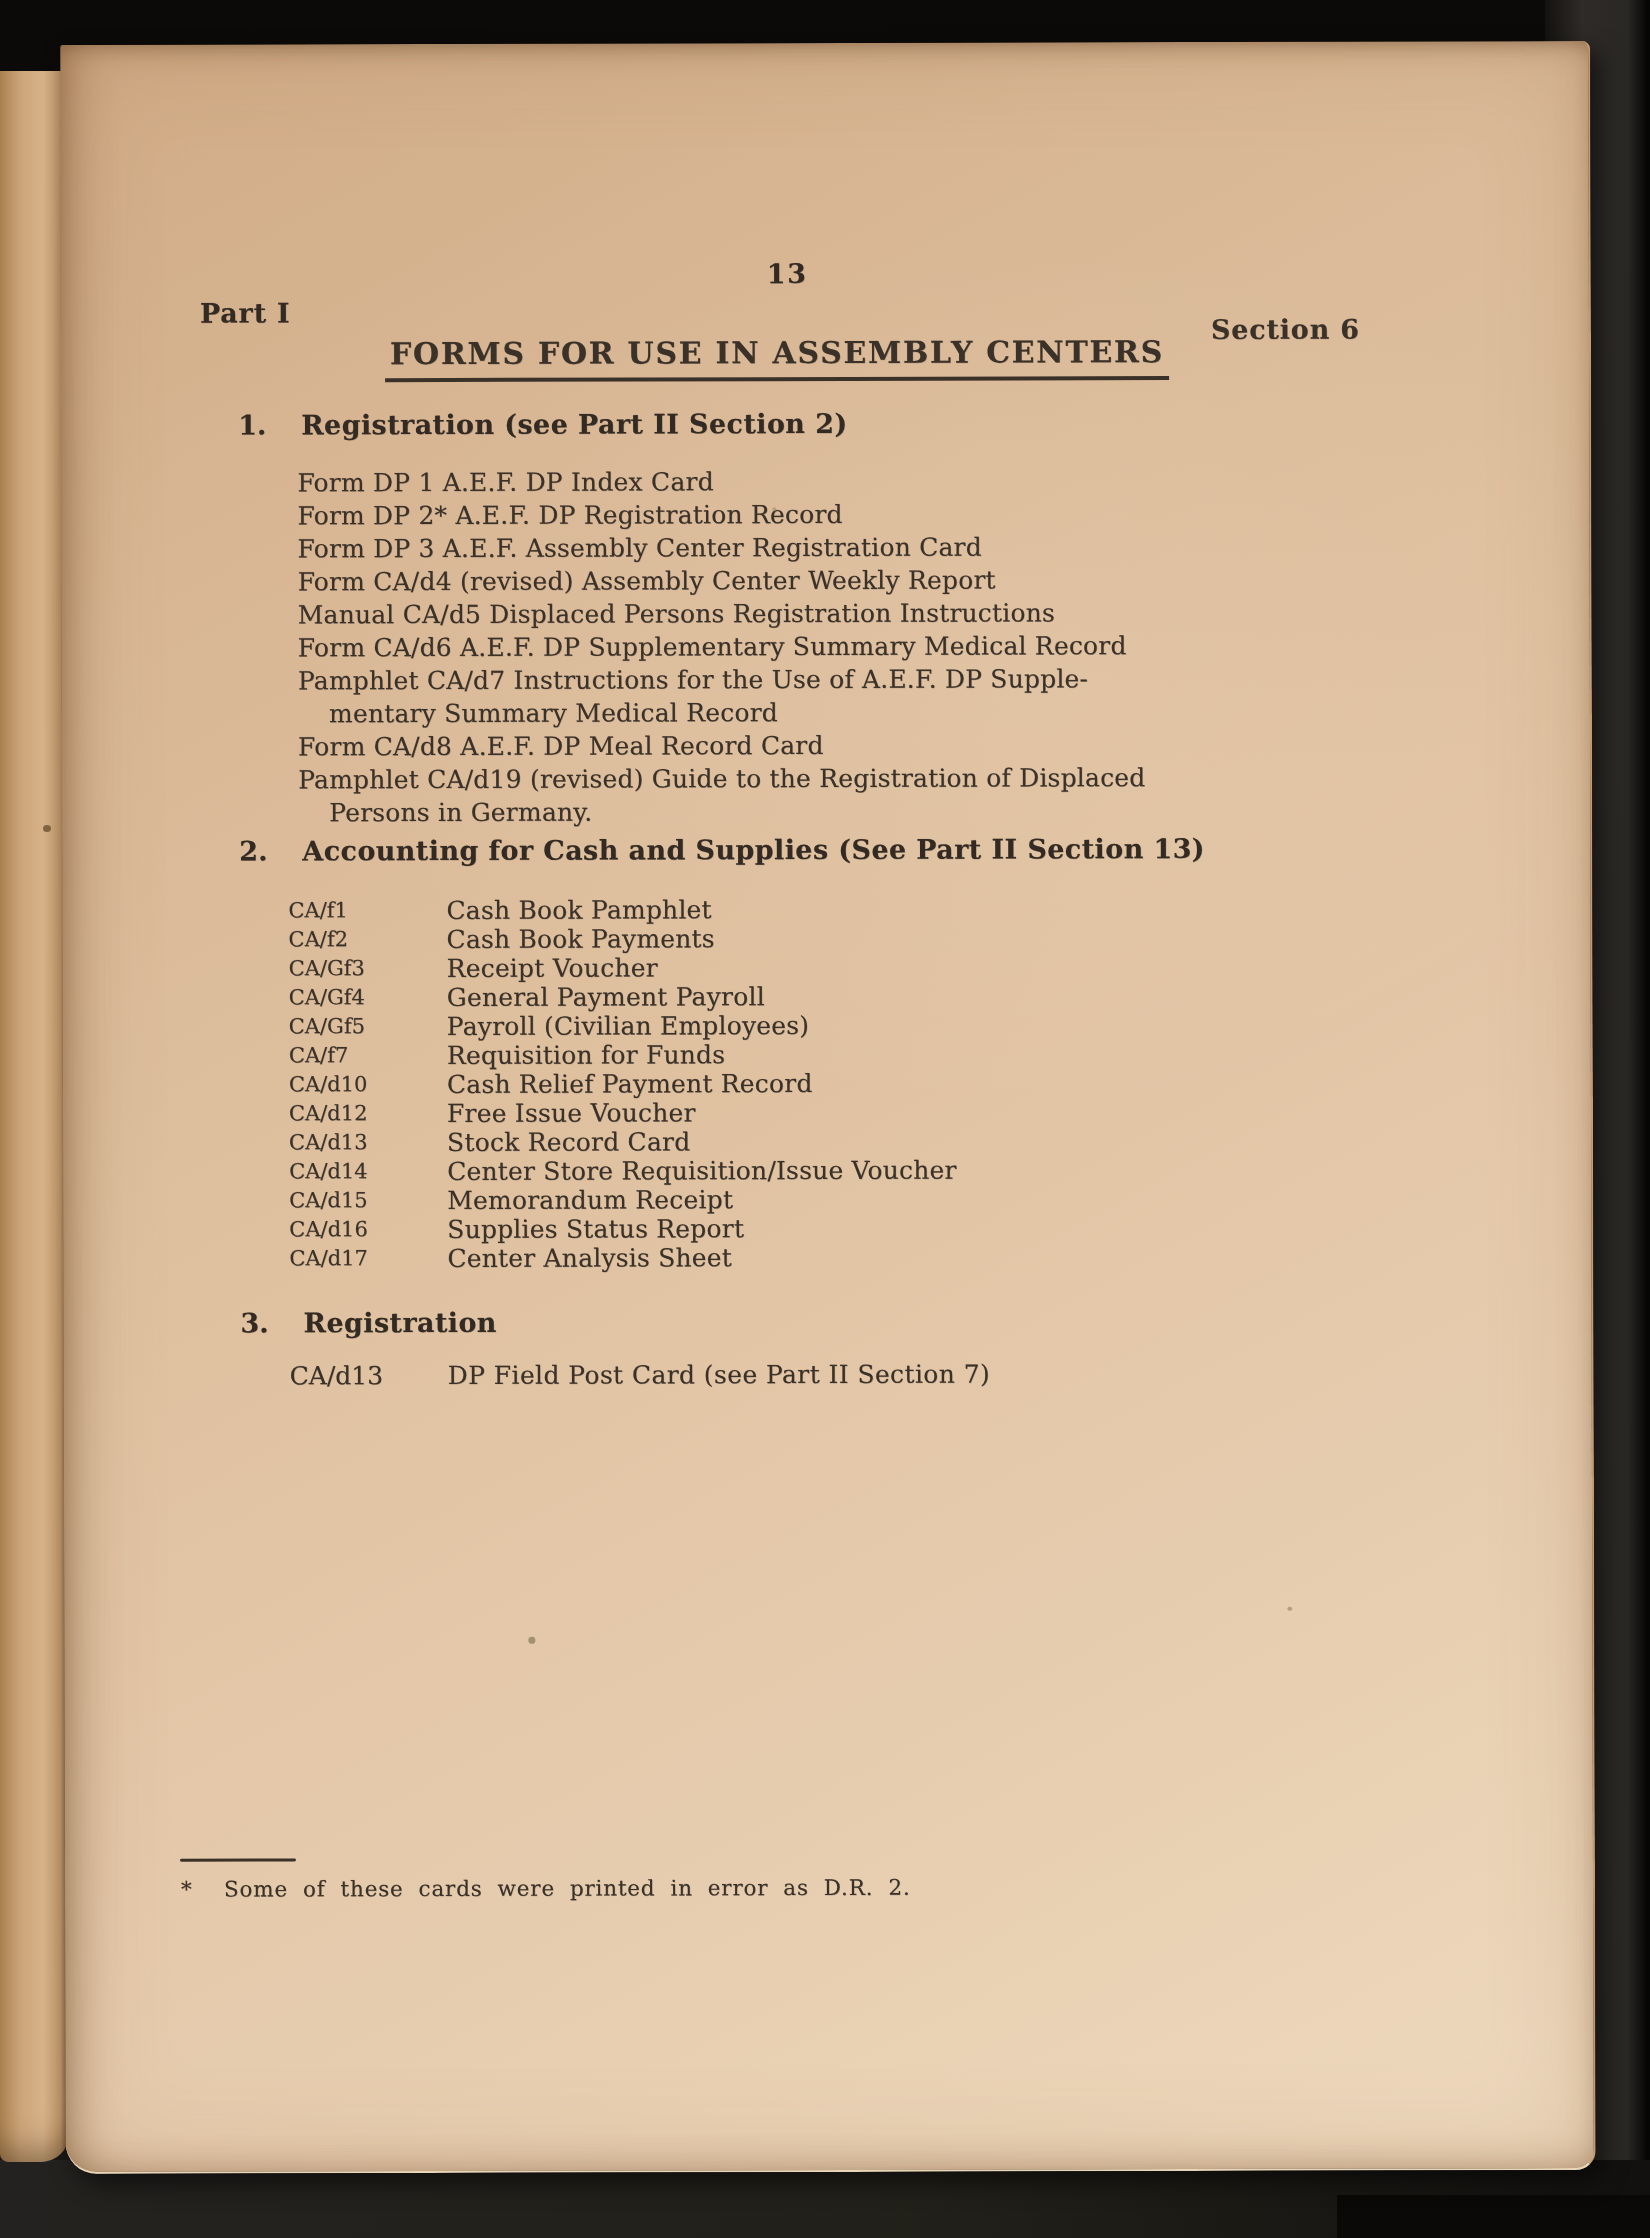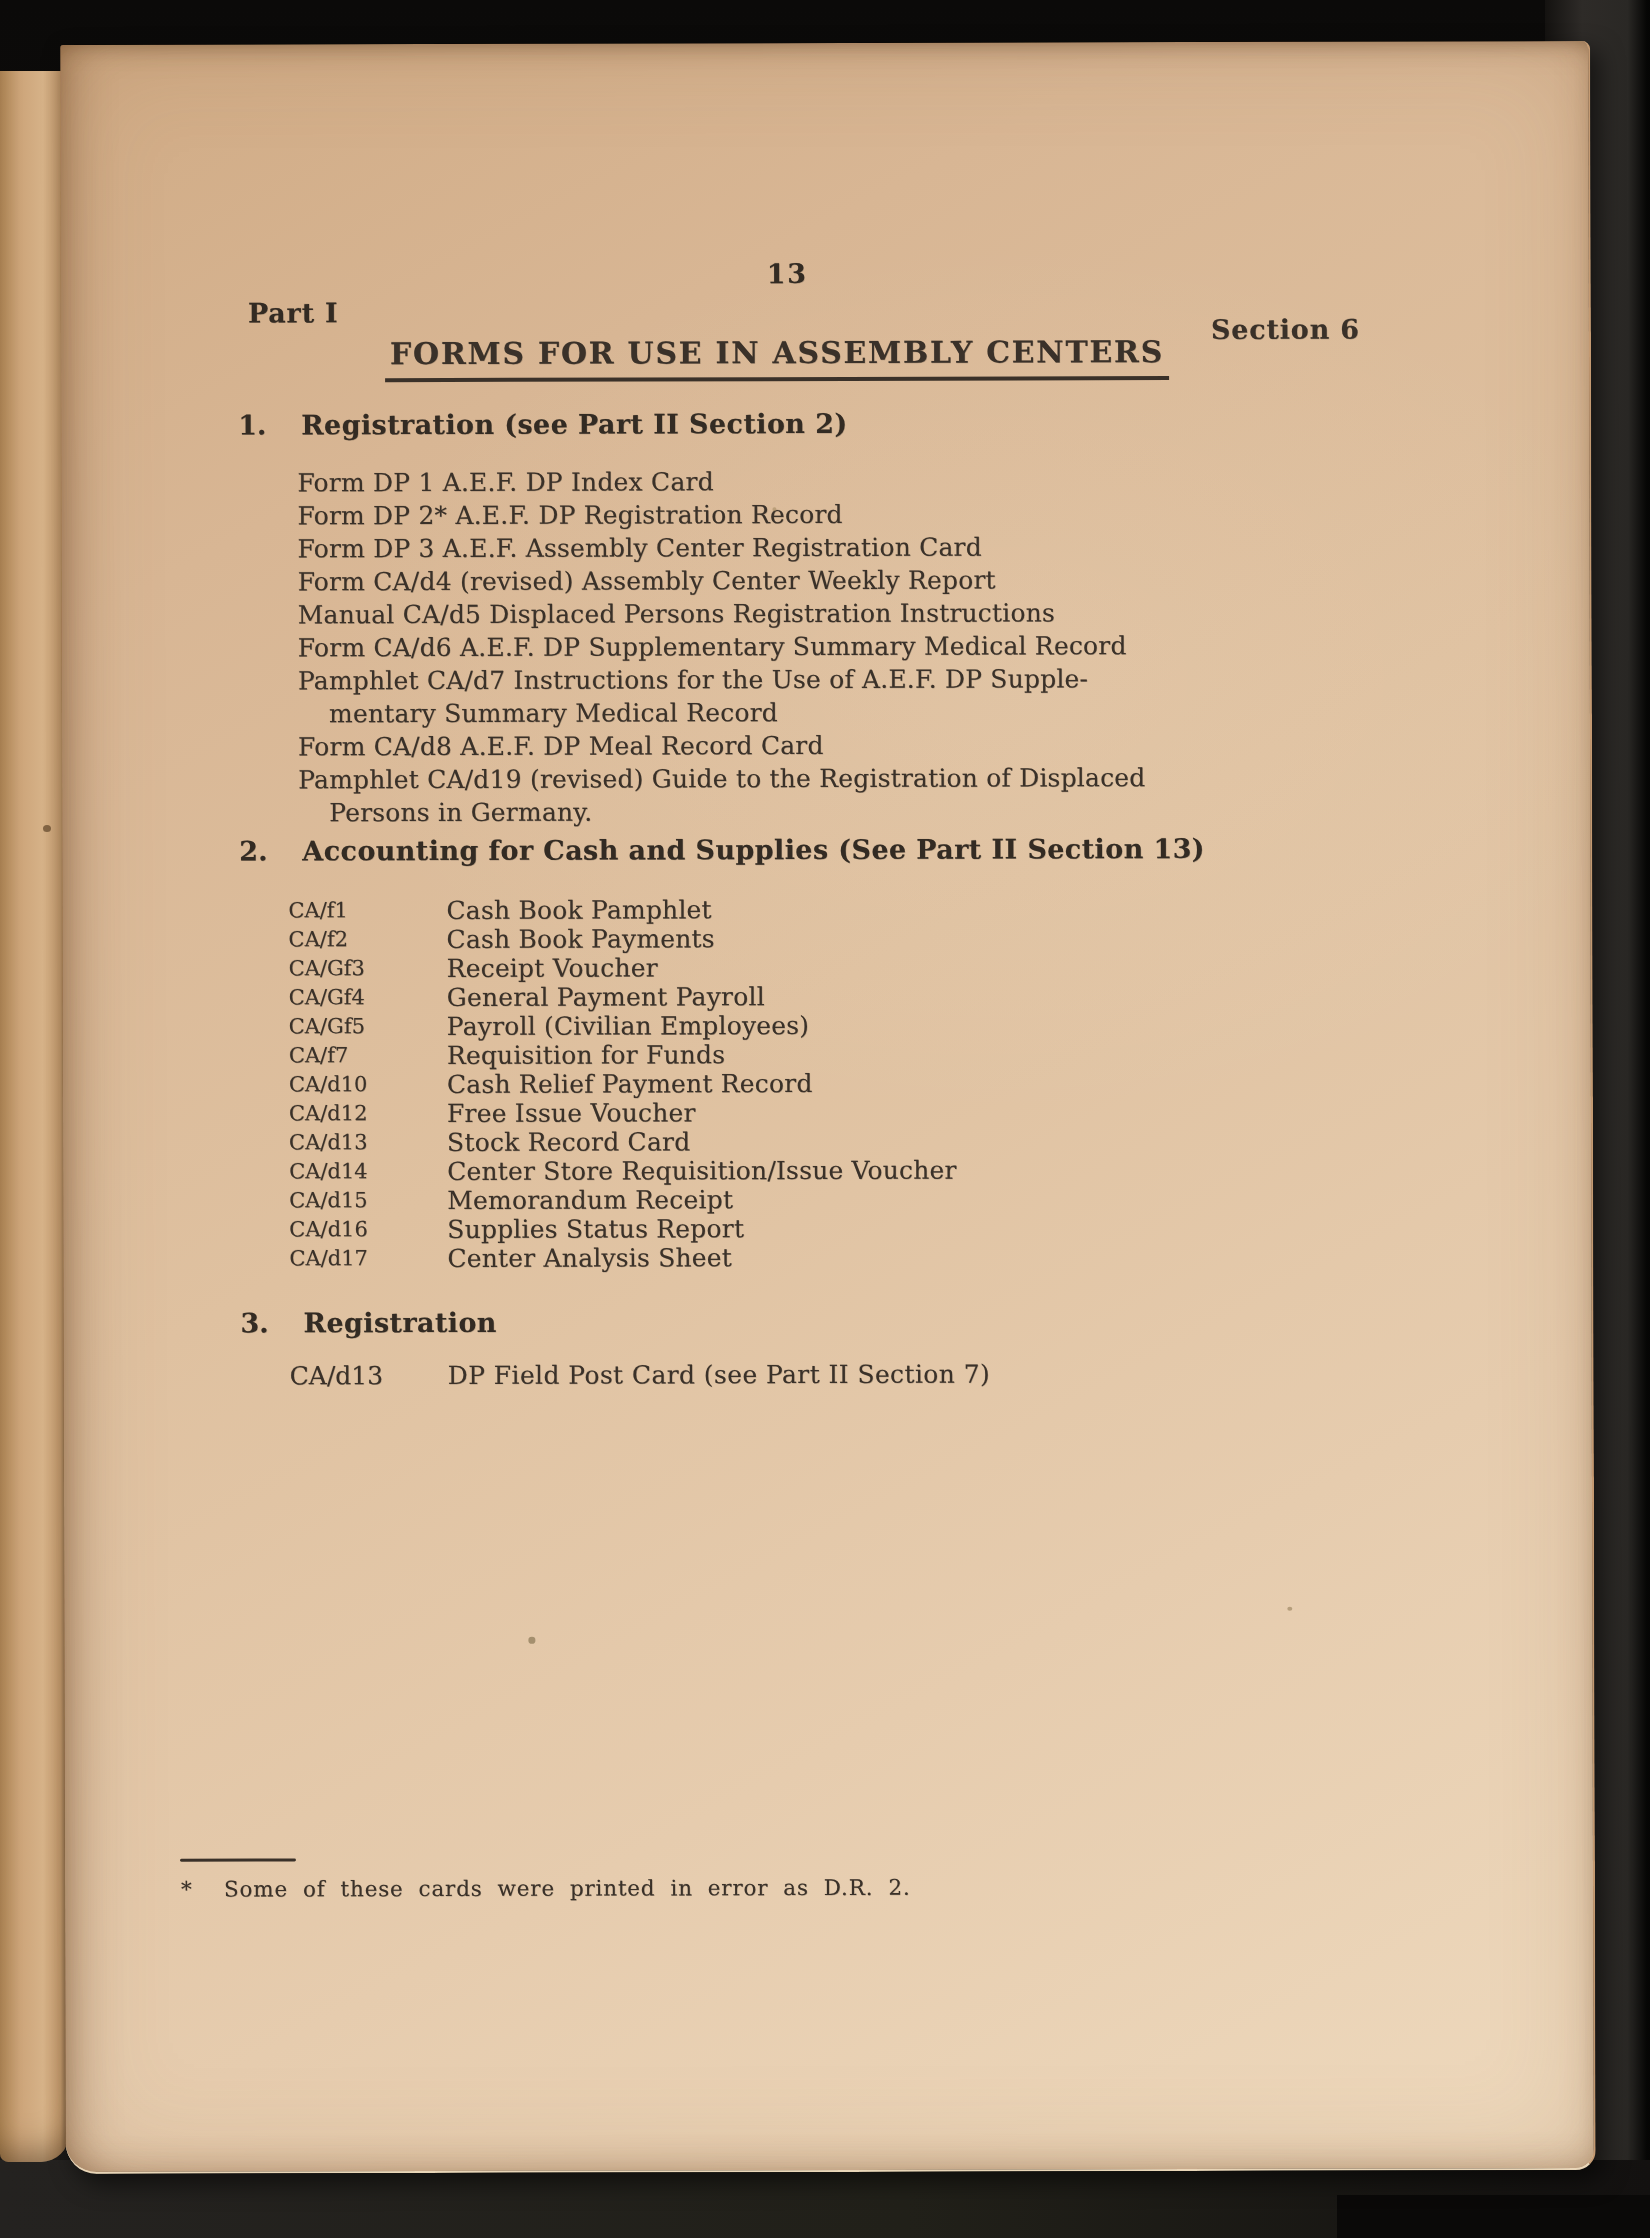--- a/index.html
+++ b/index.html
@@ -45,21 +45,21 @@
     transform:rotate(-0.15deg);
   }
   .page *{position:absolute;}
   .ink{
     color:#3a3129;
     text-shadow:0.5px 0.5px 0 rgba(58,49,41,.30), -0.3px -0.3px 0 rgba(58,49,41,.18);
     white-space:nowrap;
   }
   .bold{font-weight:700;color:#332b23;}
   .pageno{left:677px;top:203px;width:99px;text-align:center;font-size:27px;letter-spacing:1.7px;margin-top:12px;}
-  .part{left:139px;top:253px;font-size:27px;letter-spacing:0.8px;margin-left:48px;}
+  .part{left:139px;top:253px;font-size:27px;letter-spacing:0.8px;}
   .sectno{left:1150px;top:272px;font-size:27px;letter-spacing:0.8px;font-weight:600;}
   .title-wrap{left:320px;top:292px;width:792px;text-align:center;}
   .title-wrap .title-text{
     position:static;display:inline-block;font-size:30px;font-weight:600;letter-spacing:1.7px;
     padding:0 5px 7.4px 5px;border-bottom:4.1px solid #3a3129;
   }
   .h-num{font-size:27px;}
   .h-txt{font-size:27px;letter-spacing:0.4px;}
   .hrow{display:flex;}
   .hrow .num{position:static;width:63px;}

